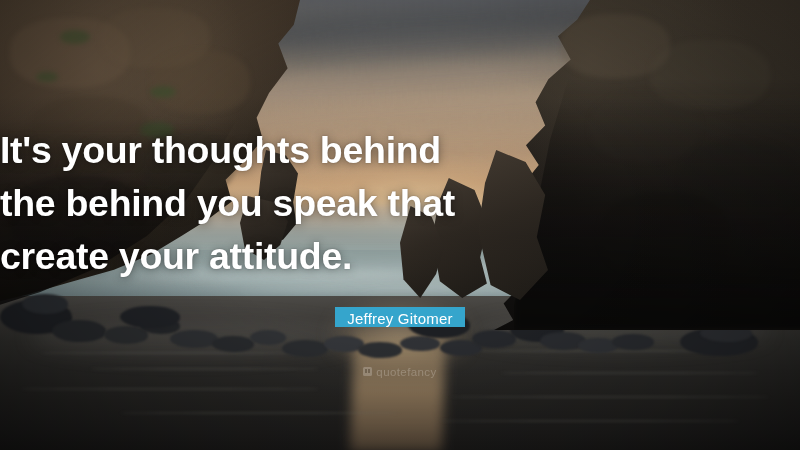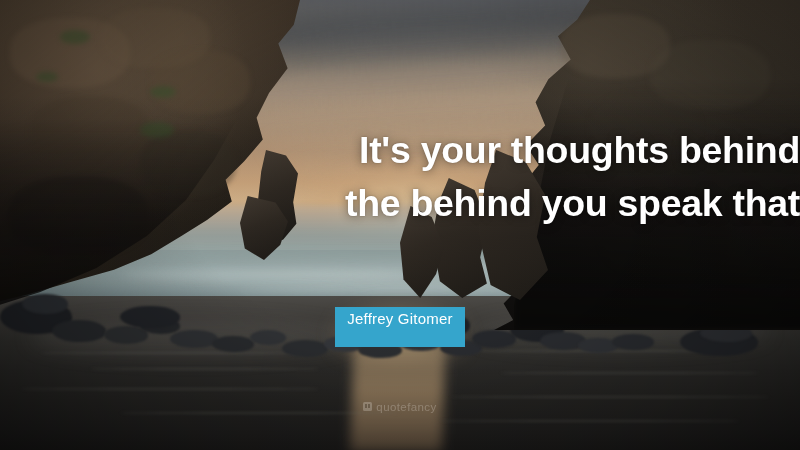--- a/index.html
+++ b/index.html
@@ -280,21 +280,21 @@
     background: linear-gradient(to bottom, rgba(14,14,16,0) 0%, rgba(14,14,16,0.16) 28%, rgba(14,14,16,0.18) 70%, rgba(14,14,16,0) 100%);
     pointer-events: none;
   }
 
   
   .quote {
     position: absolute;
     left: 0;
     top: 124px;
     width: 800px;
-    text-align: right;
+    text-align: left;
     z-index: 20;
   }
   .quote-line {
     display: block;
     color: #ffffff;
     font-family: "Liberation Sans", sans-serif;
     font-weight: bold;
     font-size: 37.5px;
     line-height: 53px;
     letter-spacing: -0.3px;
@@ -306,40 +306,39 @@
   .author-wrap {
     position: absolute;
     left: 0;
     top: 307px;
     width: 800px;
     text-align: center;
     z-index: 21;
   }
   .author-badge {
     display: inline-block;
-    padding: 3px 12px 20px 12px;
+    padding: 3px 12px 0 12px;
     background: #35a5cc;
     color: #ffffff;
     font-family: "Liberation Sans", sans-serif;
     font-size: 15px;
     font-weight: normal;
     letter-spacing: 0.2px;
     line-height: 17px;
   }
 
   
   .watermark {
     position: absolute;
     left: 0;
     top: 362px;
     width: 800px;
     text-align: center;
     z-index: 21;
     opacity: 0.30;
-    margin-top: 35px;
   }
   .wm-inner {
     display: inline-flex;
     align-items: center;
     gap: 4px;
   }
   .wm-mark {
     width: 9px; height: 9px;
     background: #d8d2cb;
     border-radius: 1.5px;
@@ -446,20 +445,21 @@
   <div class="spire" style="left:432px;top:178px;width:56px;height:120px;clip-path:polygon(30% 0%,76% 10%,100% 38%,86% 66%,98% 88%,54% 100%,14% 86%,0% 50%,12% 20%);"></div>
   <div class="spire" style="left:478px;top:150px;width:70px;height:150px;clip-path:polygon(26% 0%,68% 8%,96% 30%,84% 58%,100% 80%,60% 100%,18% 90%,0% 54%,10% 22%);"></div>
   <div class="spire" style="left:400px;top:206px;width:44px;height:92px;clip-path:polygon(24% 0%,72% 12%,100% 44%,82% 74%,46% 100%,8% 80%,0% 40%);"></div>
 
   <div class="scrim"></div>
   <div class="vignette"></div>
 
   <div class="quote">
     <span class="quote-line">It's your thoughts behind</span>
     <span class="quote-line">the behind you speak that</span>
+    <span class="quote-line">create your attitude.</span>
   </div>
 
   <div class="author-wrap">
     <span class="author-badge">Jeffrey Gitomer</span>
   </div>
 
   <div class="watermark">
     <span class="wm-inner">
       <span class="wm-mark"></span>
       <span class="wm-text">quotefancy</span>

